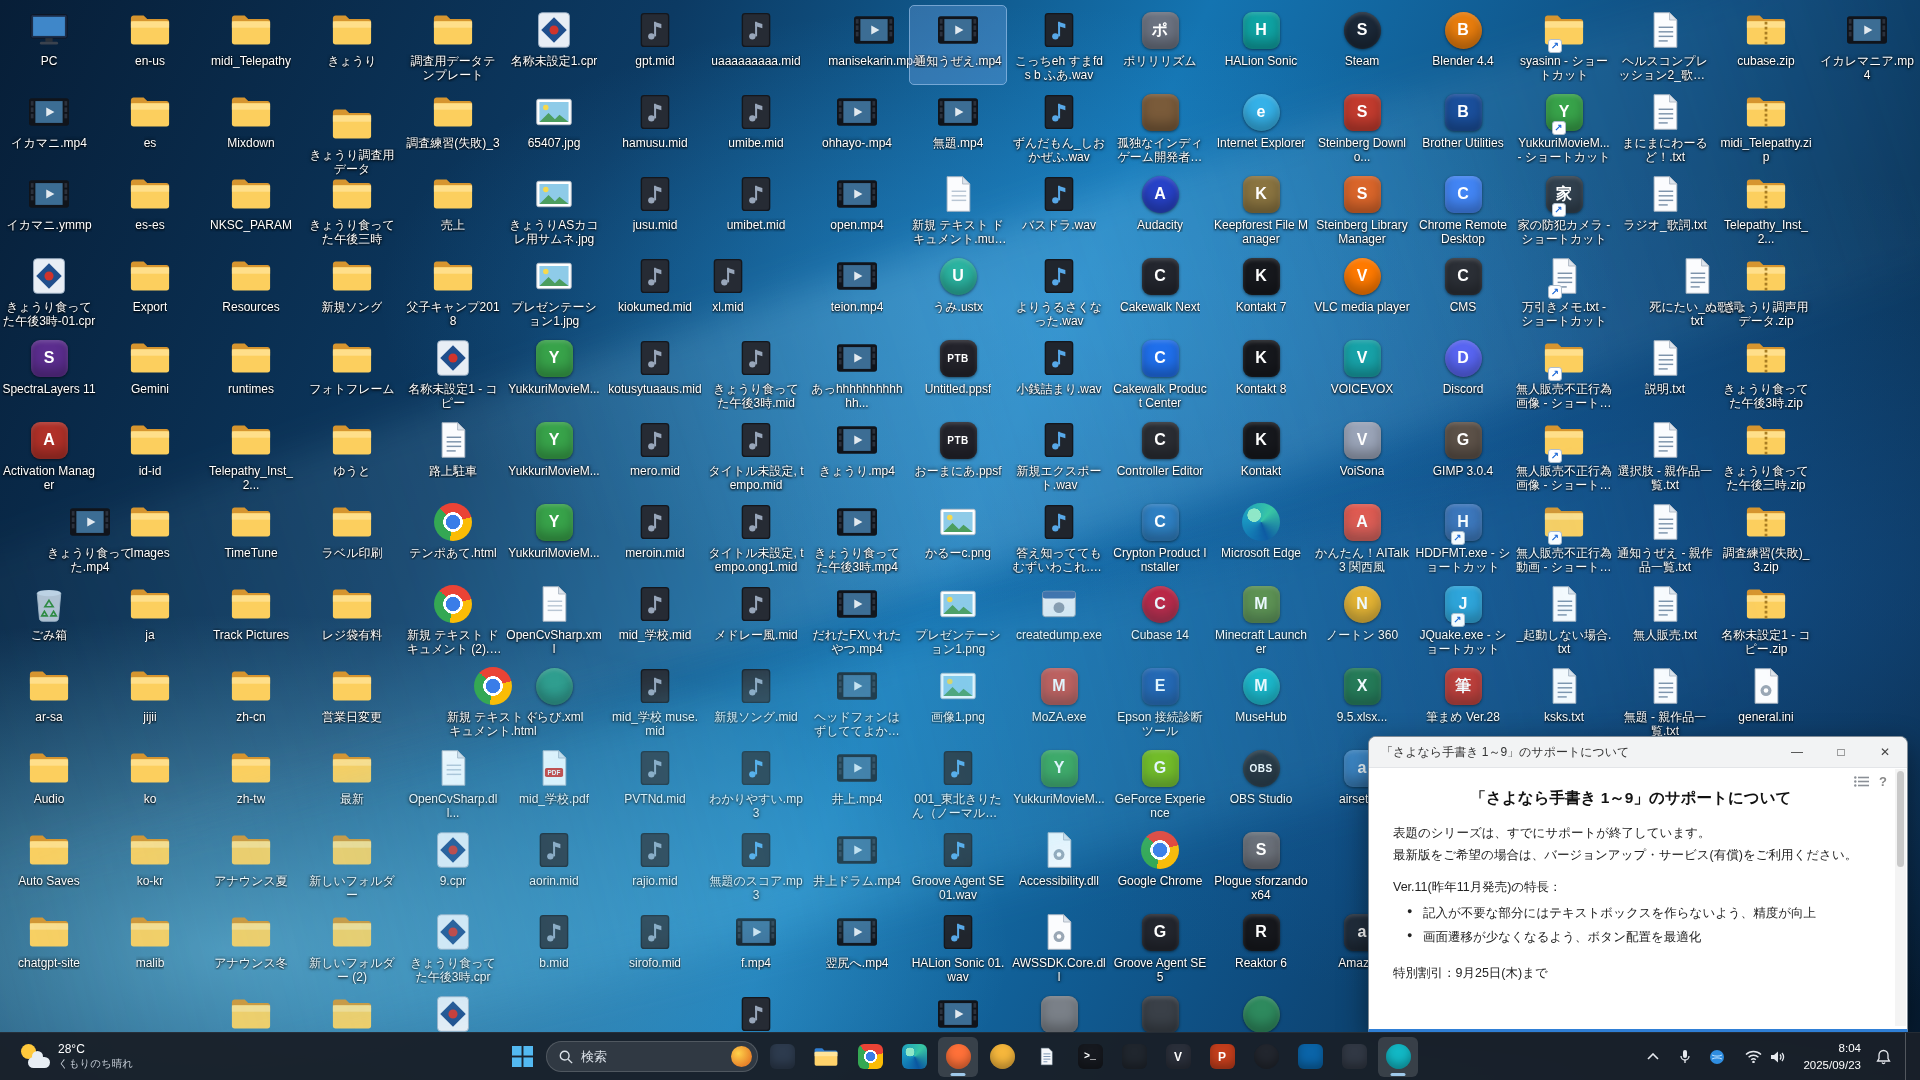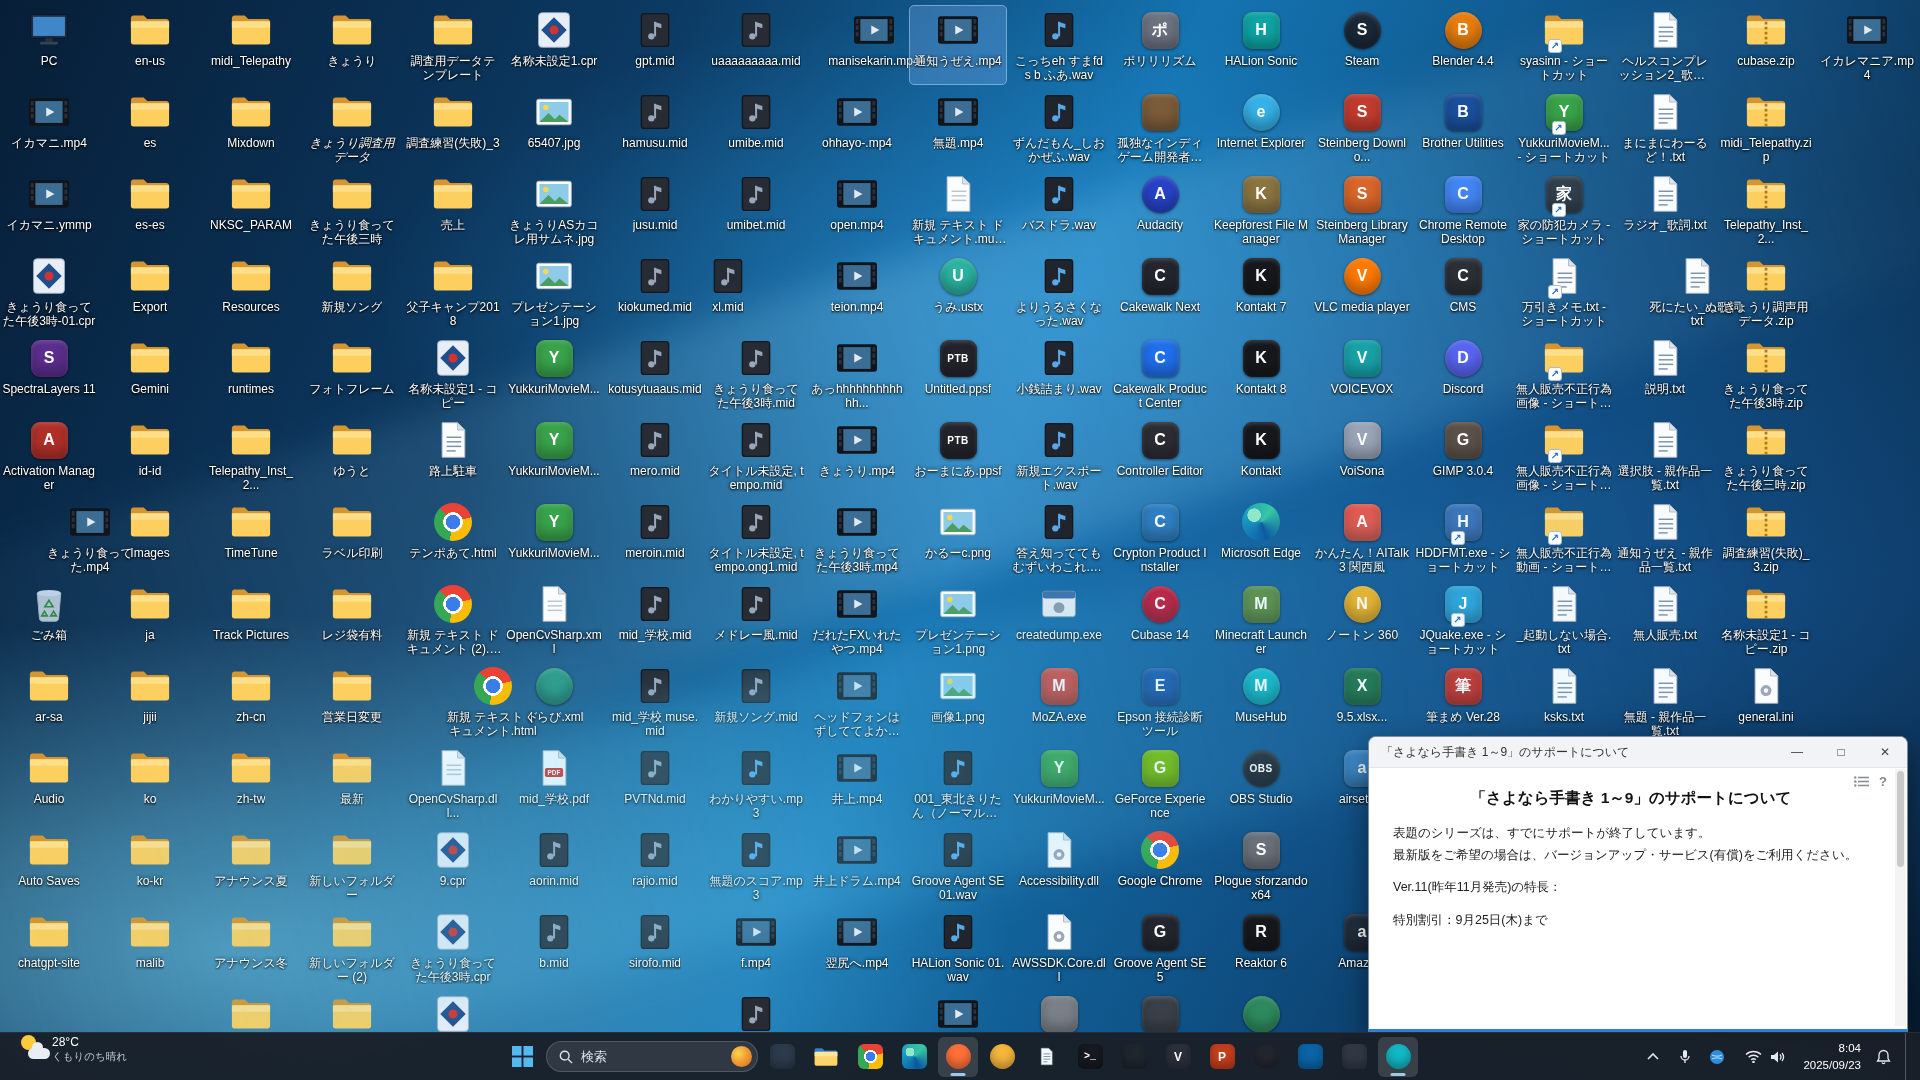--- a/index.html
+++ b/index.html
@@ -68,21 +68,21 @@
   .blist li{position:relative;padding-left:16px;}
   .blist li::before{content:"●";position:absolute;left:0;top:1px;font-size:9px;color:#222;}
   .wfoot{font-size:12.5px;margin-top:16px;}
   .vscroll{position:absolute;top:32px;right:1px;width:11px;bottom:3px;background:#f4f4f4;}
   .vthumb{position:absolute;top:2px;left:2px;width:7px;height:96px;background:#c9c9c9;border-radius:4px;}
 
   
   .taskbar{position:absolute;left:0;right:0;bottom:0;height:48px;z-index:100;
     background:rgba(25,32,41,.97);border-top:1px solid rgba(255,255,255,.06);
     display:flex;align-items:center;}
-  .tb-left{position:absolute;left:10px;display:flex;align-items:flex-start;gap:2px;height:44px;
+  .tb-left{position:absolute;left:10px;display:flex;align-items:center;gap:8px;height:44px;
     padding:0 10px;border-radius:6px;}
   .wx{position:relative;width:30px;height:26px;}
   .wx .sun{position:absolute;left:1px;top:0;width:15px;height:15px;border-radius:50%;background:#ffc93c;}
   .wx .cloud{position:absolute;right:0;bottom:2px;width:22px;height:11px;border-radius:7px;background:#e8eef4;}
   .wx .cloud::before{content:"";position:absolute;left:4px;top:-6px;width:11px;height:11px;border-radius:50%;background:#e8eef4;}
   .wx-temp{font-size:12px;color:#fff;line-height:1.25;}
   .wx-cond{font-size:10.5px;color:#c2cad3;line-height:1.25;}
   .tb-center{position:absolute;left:50%;transform:translateX(-50%);display:flex;align-items:center;gap:4px;}
   .startbtn{width:40px;height:40px;border:none;background:transparent;border-radius:6px;
     display:flex;align-items:center;justify-content:center;}
@@ -504,21 +504,21 @@
       <div class="cell" style="left: 304px; top: 6px;">
         <span class="iconwrap">
           <svg class="ic" viewBox="0 0 48 44">
         <path d="M3 9c0-1.6 1.3-3 3-3h11l4 4h21c1.6 0 3 1.4 3 3v3H3z" fill="#d6952f"></path>
         <rect x="3" y="12.5" width="42" height="25.5" rx="3" fill="#fccf5e"></rect>
         <rect x="3" y="12.5" width="42" height="7" fill="#ffdf8a"></rect>
           </svg>
         </span>
         <span class="lbl">きょうり</span>
       </div>
-      <div class="cell" style="left: 304px; top: 88px; font-style: italic;">
+      <div class="cell" style="left: 304px; top: 100px;">
         <span class="iconwrap">
           <svg class="ic" viewBox="0 0 48 44">
         <path d="M3 9c0-1.6 1.3-3 3-3h11l4 4h21c1.6 0 3 1.4 3 3v3H3z" fill="#d6952f"></path>
         <rect x="3" y="12.5" width="42" height="25.5" rx="3" fill="#fccf5e"></rect>
         <rect x="3" y="12.5" width="42" height="7" fill="#ffdf8a"></rect>
           </svg>
         </span>
         <span class="lbl">きょうり調査用データ</span>
       </div>
       <div class="cell" style="left: 304px; top: 170px;">
@@ -2315,20 +2315,24 @@
             </g>
         </svg>
         <span class="q">?</span>
       </div>
       <div class="whead">「さよなら手書き 1～9」のサポートについて</div>
       <div class="wbody">
         <span>表題のシリーズは、すでにサポートが終了しています。</span><br>
         <span>最新版をご希望の場合は、バージョンアップ・サービス(有償)をご利用ください。</span>
       </div>
       <div class="wfeat">Ver.11(昨年11月発売)の特長：</div>
+      <ul class="blist">
+        <li><span>記入が不要な部分にはテキストボックスを作らないよう、精度が向上</span></li>
+        <li><span>画面遷移が少なくなるよう、ボタン配置を最適化</span></li>
+      </ul>
       <div class="wfoot">特別割引：9月25日(木)まで</div>
     </div>
     <div class="vscroll">
         <div class="vthumb"></div>
       </div>
   </div>
 </div>
 
 <div class="taskbar">
   <div class="tb-left">

